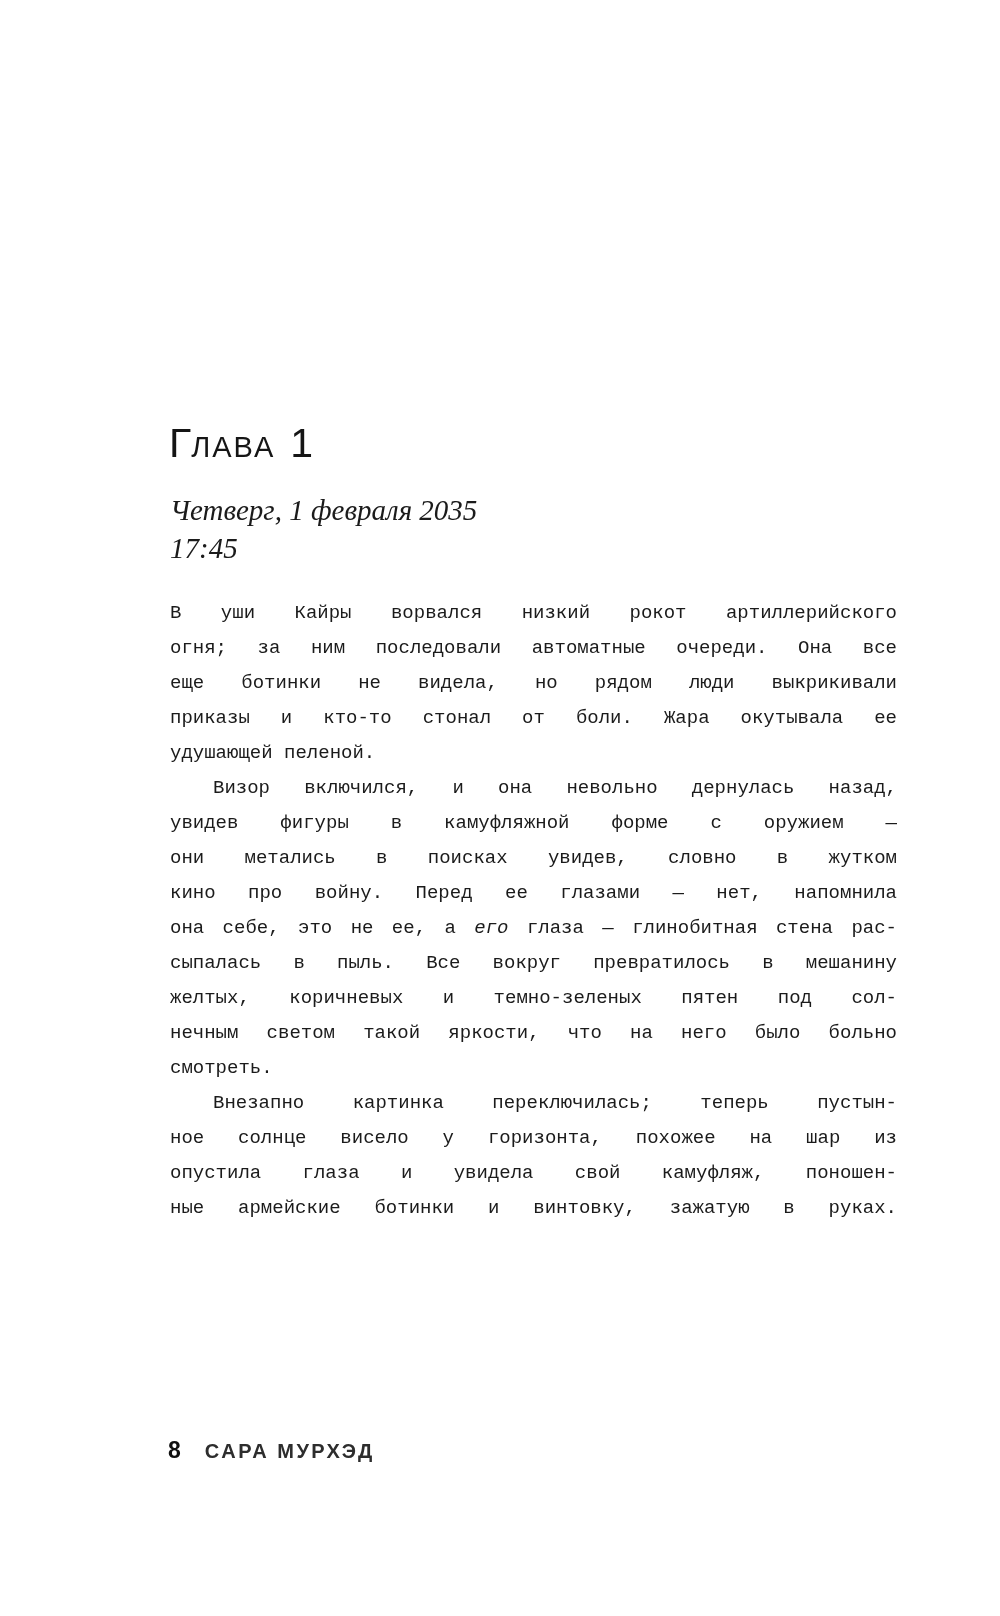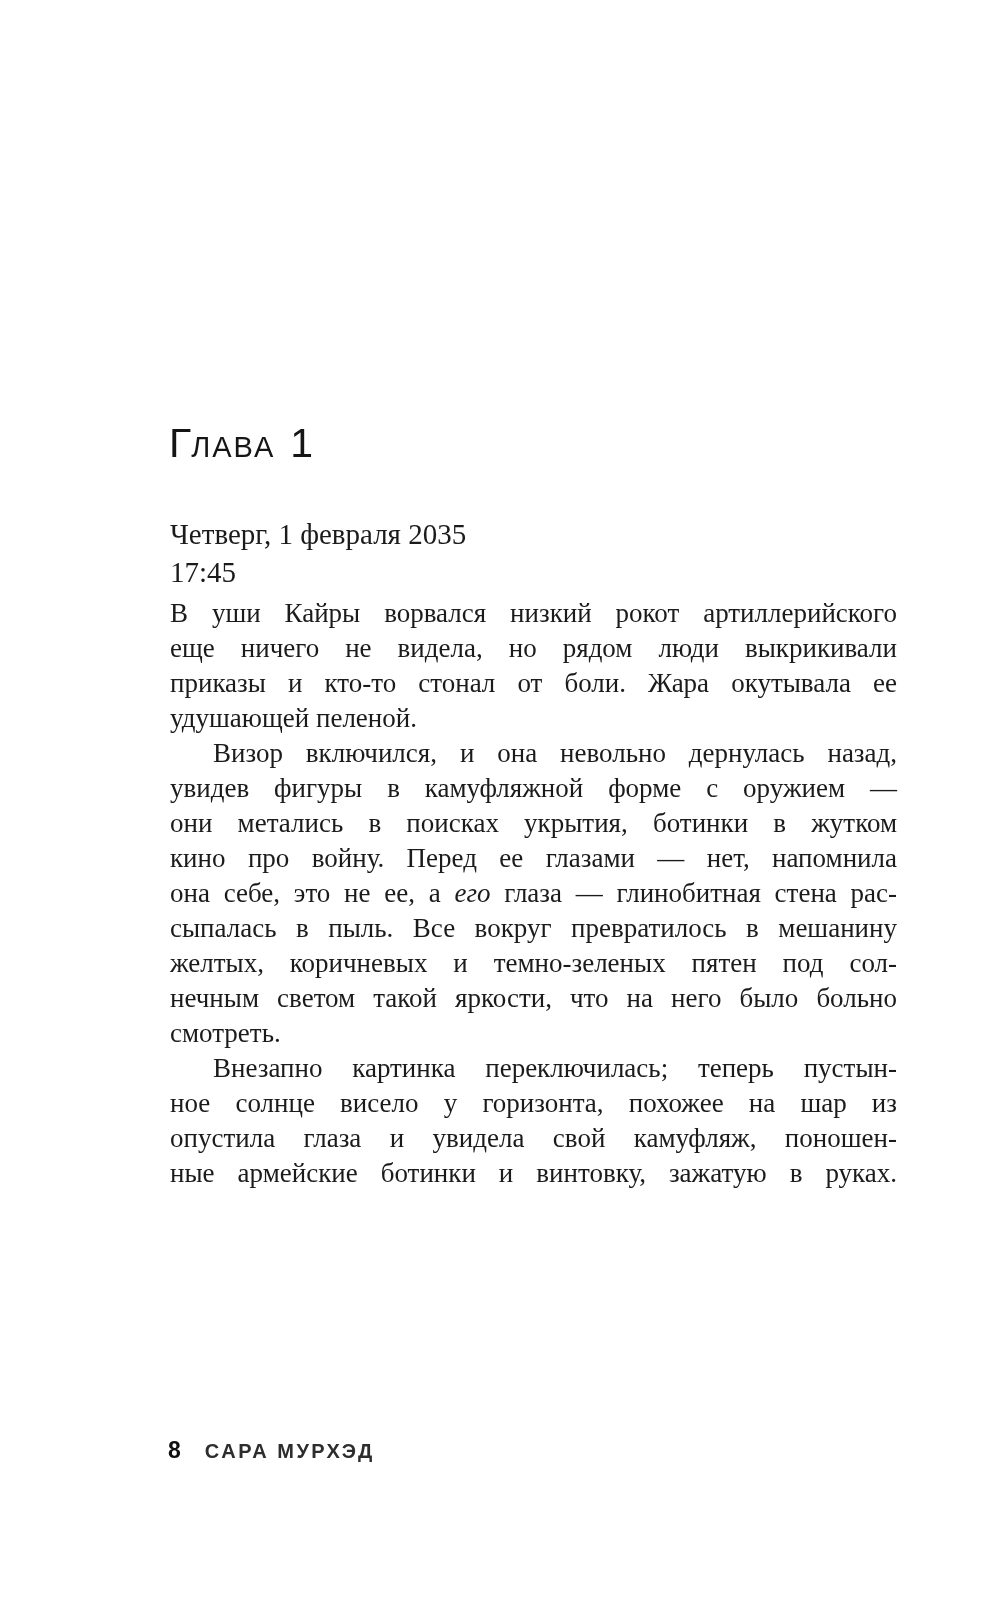--- a/index.html
+++ b/index.html
@@ -23,32 +23,33 @@
     color: #151515;
     white-space: nowrap;
     line-height: 1;
   }
   .chapter-heading .initial { font-size: 41px; }
   .chapter-heading .rest { font-size: 29px; letter-spacing: 2px; margin-top: 44px; }
   .chapter-heading .number { font-size: 41px; margin-left: 15px; }
   .dateline {
     position: absolute;
     left: 170px; top: 491px;
+    font-style: italic;
     font-size: 29px;
     line-height: 38px;
     color: #1b1b1b;
-    margin-top: 24px;
   }
   .body-text {
     position: absolute;
     left: 170px; top: 596px;
     width: 727px;
-    font-size: 27px;
+    font-size: 19px;
     line-height: 35px;
     color: #1b1b1b;
+    font-family: Liberation Mono, monospace;
   }
   .line {
     text-align: justify;
     text-align-last: justify;
   }
   .line.para-end { text-align-last: left; }
   .line.indent { text-indent: 43px; }
   .em { font-style: italic; }
   .footer {
     position: absolute;
@@ -80,28 +81,29 @@
   </div>
 
   <div class="dateline">
     <div>Четверг, 1 февраля 2035</div>
     <div>17:45</div>
   </div>
 
   <div class="body-text">
       <div class="para">
         <div class="line"><span>В уши Кайры ворвался низкий рокот артиллерийского</span></div>
-        <div class="line"><span>еще ничего не видела, но рядом люди выкрикивали</span></div>
+        <div class="line"><span>огня; за ним последовали автоматные очереди. Она все</span></div>
+        <div class="line"><span>еще ботинки не видела, но рядом люди выкрикивали</span></div>
         <div class="line"><span>приказы и кто-то стонал от боли. Жара окутывала ее</span></div>
         <div class="line para-end"><span>удушающей пеленой.</span></div>
       </div>
       <div class="para">
         <div class="line indent"><span>Визор включился, и она невольно дернулась назад,</span></div>
         <div class="line"><span>увидев фигуры в камуфляжной форме с оружием —</span></div>
-        <div class="line"><span>они метались в поисках укрытия, ботинки в жутком</span></div>
+        <div class="line"><span>они метались в поисках увидев, словно в жутком</span></div>
         <div class="line"><span>кино про войну. Перед ее глазами — нет, напомнила</span></div>
         <div class="line"><span>она себе, это не ее, а </span><span class="em">его</span><span> глаза — глинобитная стена рас-</span></div>
         <div class="line"><span>сыпалась в пыль. Все вокруг превратилось в мешанину</span></div>
         <div class="line"><span>желтых, коричневых и темно-зеленых пятен под сол-</span></div>
         <div class="line"><span>нечным светом такой яркости, что на него было больно</span></div>
         <div class="line para-end"><span>смотреть.</span></div>
       </div>
       <div class="para">
         <div class="line indent"><span>Внезапно картинка переключилась; теперь пустын-</span></div>
         <div class="line"><span>ное солнце висело у горизонта, похожее на шар из</span></div>

